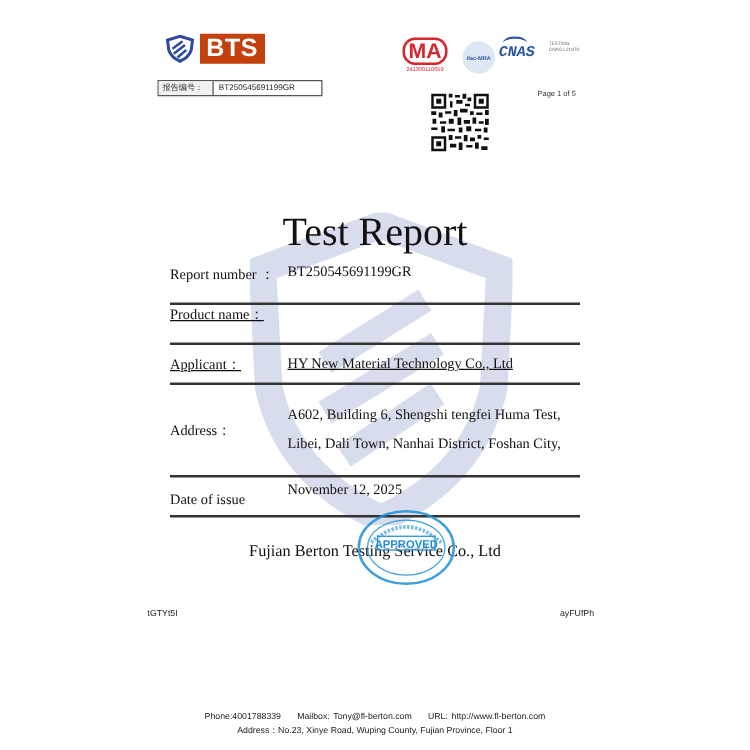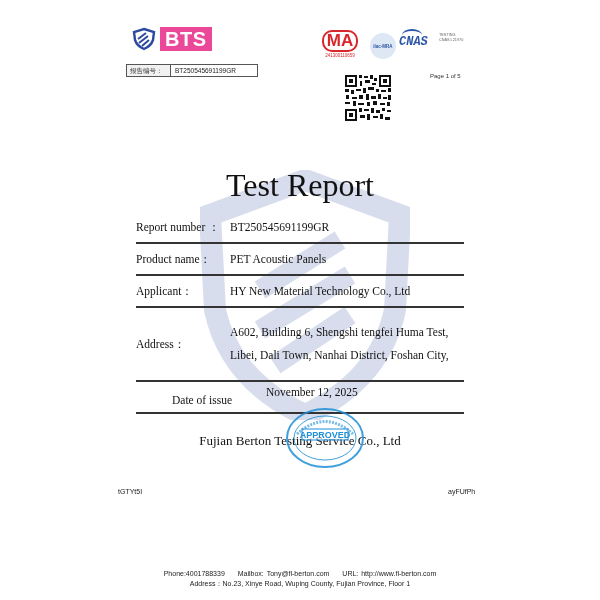--- a/index.html
+++ b/index.html
@@ -5,21 +5,21 @@
   html, body { margin:0; padding:0; background:#ffffff; }
   body { width:600px; height:600px; position:relative; overflow:hidden; font-family:"Liberation Serif", serif; color:#111; }
   .abs { position:absolute; }
 
   
   .watermark { position:absolute; left:200px; top:170px; width:210px; height:250px; opacity:0.18; }
 
   
   .bts-logo { left:132px; top:27px; display:flex; align-items:center; gap:4px; }
   .bts-shield { width:24px; height:24px; }
-  .bts-box { background:#ec4899; color:#fff; font-family:"Liberation Sans", sans-serif; font-weight:bold; font-size:20px; line-height:24px; padding:0 5px; letter-spacing:0.5px; }
+  .bts-box { background:#c2410c; color:#fff; font-family:"Liberation Sans", sans-serif; font-weight:bold; font-size:20px; line-height:24px; padding:0 5px; letter-spacing:0.5px; }
 
   .reportno-box { left:126px; top:64px; width:130px; height:11px; border:1px solid #555; display:flex; font-family:"Liberation Sans", sans-serif; font-size:6.5px; line-height:11px; }
   .reportno-label { width:40px; border-right:1px solid #555; padding-left:3px; background:#f1f1f1; color:#333; }
   .reportno-val { padding-left:4px; color:#222; }
 
   .cma { left:318px; top:30px; width:44px; text-align:center; }
   .cma-mark { font-family:"Liberation Sans", sans-serif; font-weight:bold; color:#d8262d; font-size:17px; line-height:18px; border:2px solid #d8262d; border-radius:10px 10px 10px 10px; padding:0 3px; display:inline-block; }
   .cma-num { font-family:"Liberation Sans", sans-serif; font-size:4.5px; color:#d8262d; margin-top:1px; }
 
   .ilac { left:370px; top:33px; width:26px; height:26px; border-radius:50%; background:#dde8f4; display:flex; align-items:center; justify-content:center; font-family:"Liberation Sans", sans-serif; font-size:4.5px; color:#2b56a6; font-weight:bold; }
@@ -31,28 +31,28 @@
   .page-info { left:430px; top:73px; font-family:"Liberation Sans", sans-serif; font-size:6px; color:#333; }
 
   
   .title { left:0; width:600px; top:167px; text-align:center; font-size:32px; color:#111; }
 
   
   .info-table { left:136px; top:212px; width:328px; }
   .row { display:flex; border-bottom:2px solid #333; font-size:11.5px; }
   .row .label { width:94px; flex-shrink:0; }
   .row .val { flex:1; }
-  .r1 { height:30px; align-items:center; }
-  .r2 { height:30px; align-items:center; }
-  .r3 { height:30px; align-items:center; }
+  .r1 { height:30px; }
+  .r2 { height:30px; align-items:flex-start;text-decoration:underline; }
+  .r3 { height:30px; align-items:center;text-decoration:underline; }
   .r4 { height:72px; align-items:center; }
   .r4 .val { line-height:23.5px; text-align:justify; }
   .r5 { height:30px; align-items:center; }
   .r5 .val { align-self:flex-start; padding-top:4px; }
-  .r5 .label { padding-top:6px;margin-left:36px; }
+  .r5 .label { padding-top:6px; }
 
   .company { left:0; width:600px; top:433px; text-align:center; font-size:13px; color:#111; }
 
   .stamp { left:285px; top:407px; width:80px; height:62px; }
 
   .code-left { left:118px; top:488px; font-family:"Liberation Sans", sans-serif; font-size:7px; color:#222; }
   .code-right { left:448px; top:488px; font-family:"Liberation Sans", sans-serif; font-size:7px; color:#222; }
 
   .footer1 { left:0; width:600px; top:570px; text-align:center; font-family:"Liberation Sans", sans-serif; font-size:7px; color:#222; word-spacing:1px; }
   .footer2 { left:0; width:600px; top:579px; text-align:center; font-family:"Liberation Sans", sans-serif; font-size:7px; color:#222; }
@@ -155,21 +155,20 @@
 
 <div class="abs title">Test Report</div>
 
 <div class="abs info-table">
   <div class="row r1">
     <span class="label">Report number ：</span>
     <span class="val">BT250545691199GR</span>
   </div>
   <div class="row r2">
     <span class="label">Product name：</span>
-    <span class="val">PET Acoustic Panels</span>
   </div>
   <div class="row r3">
     <span class="label">Applicant：</span>
     <span class="val">HY New Material Technology Co., Ltd</span>
   </div>
   <div class="row r4">
     <span class="label">Address：</span>
     <span class="val">
       <div>A602, Building 6, Shengshi tengfei Huma Test,</div>
       <div>Libei, Dali Town, Nanhai District, Foshan City,</div>

